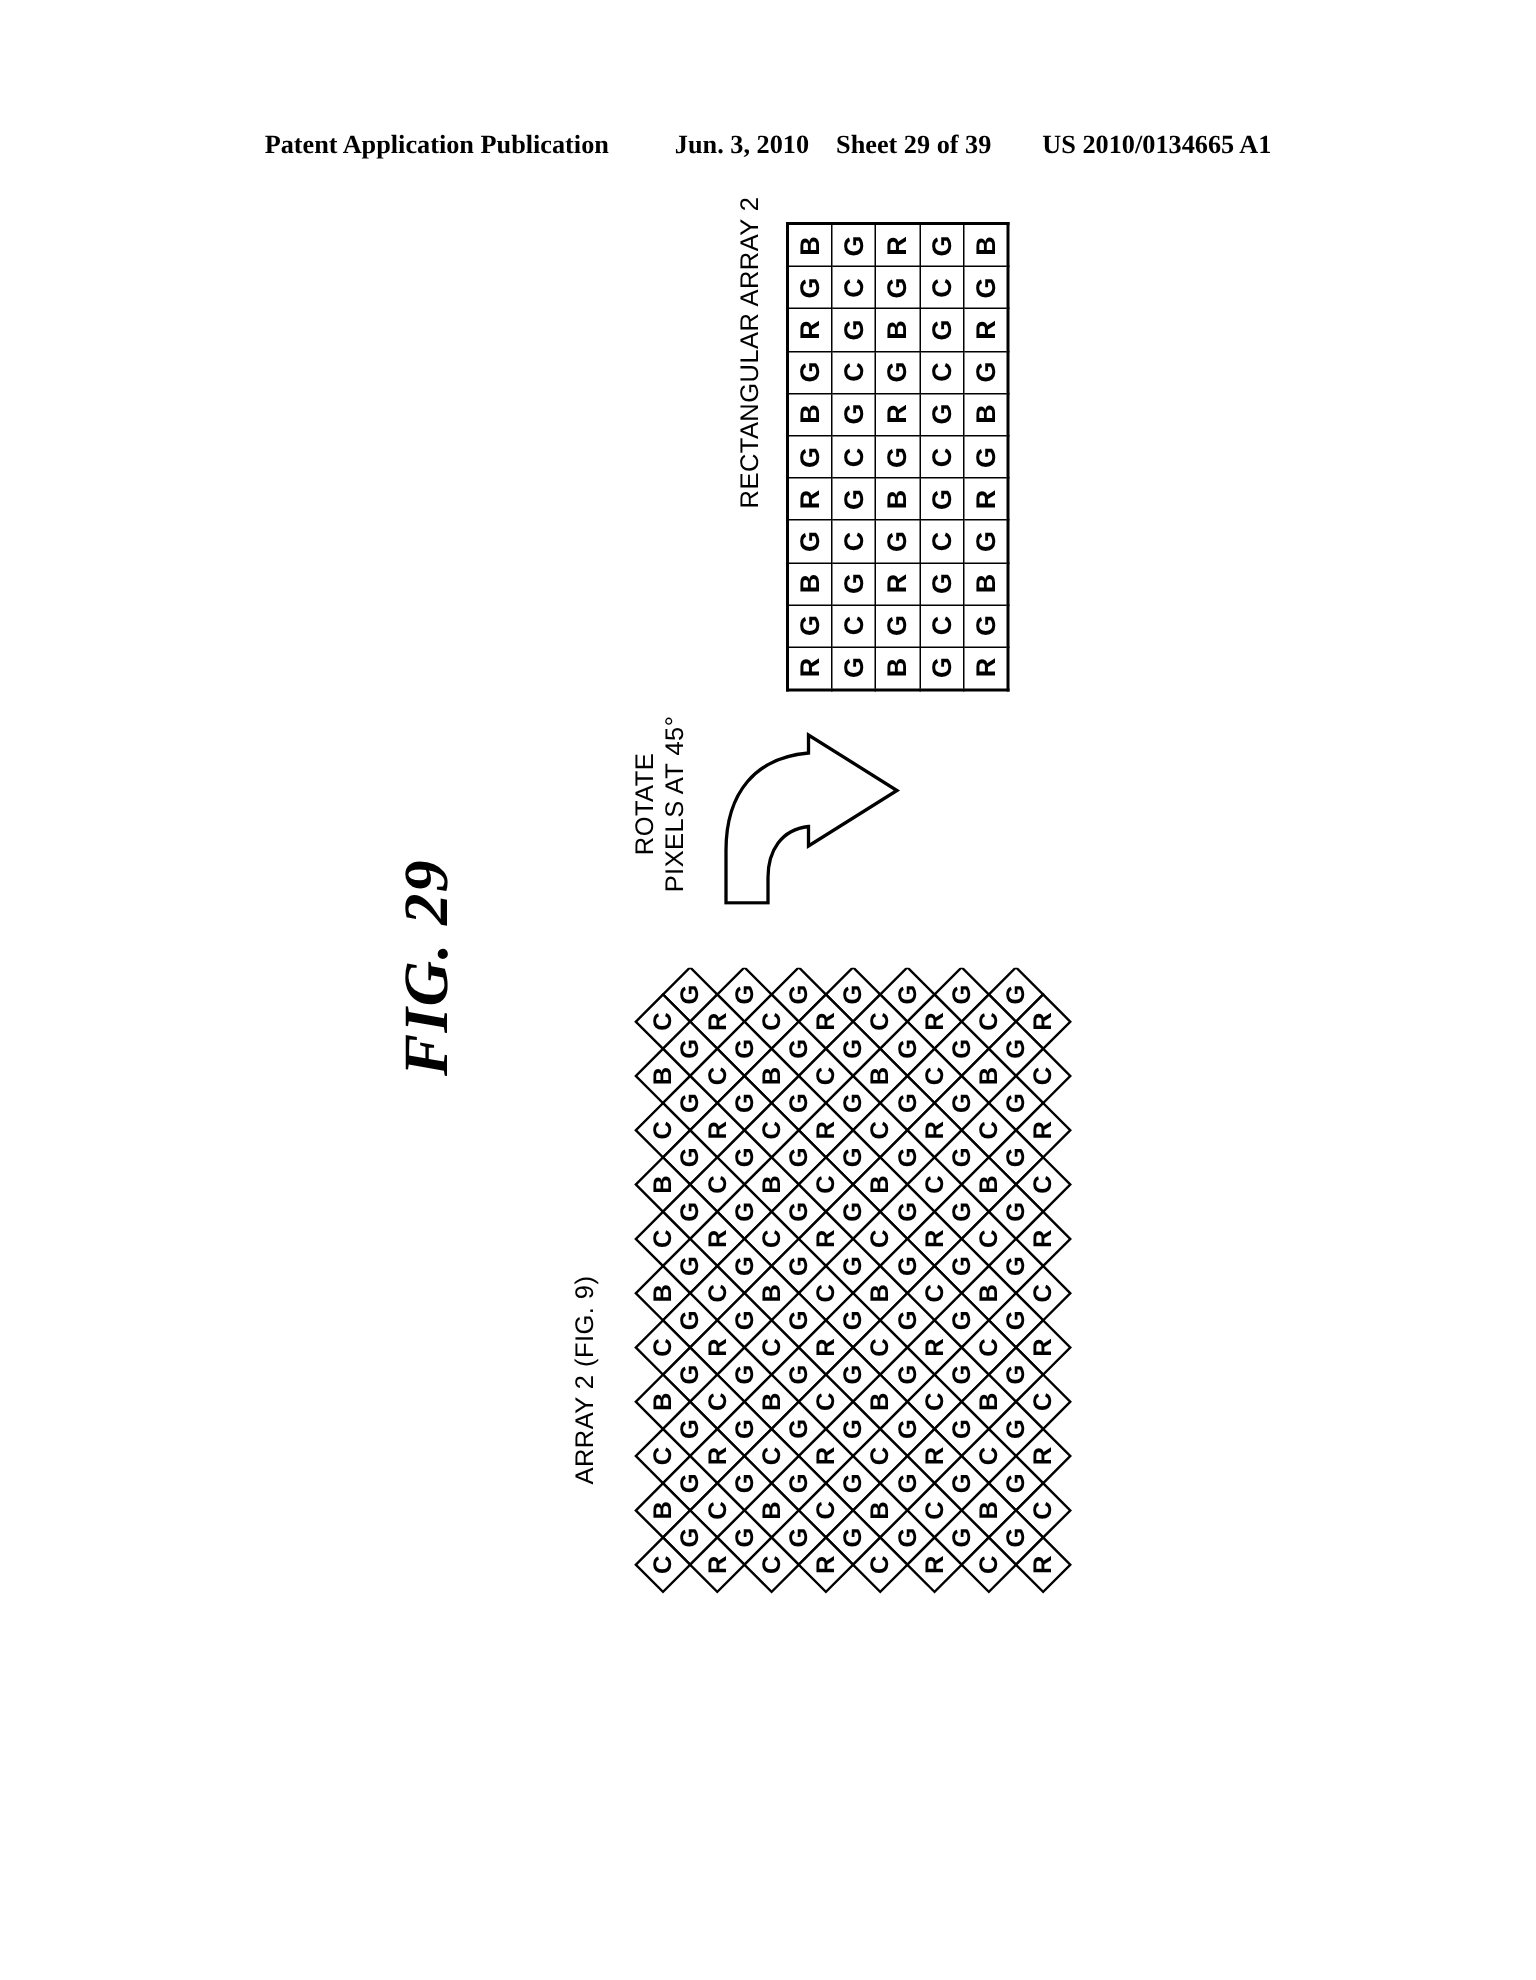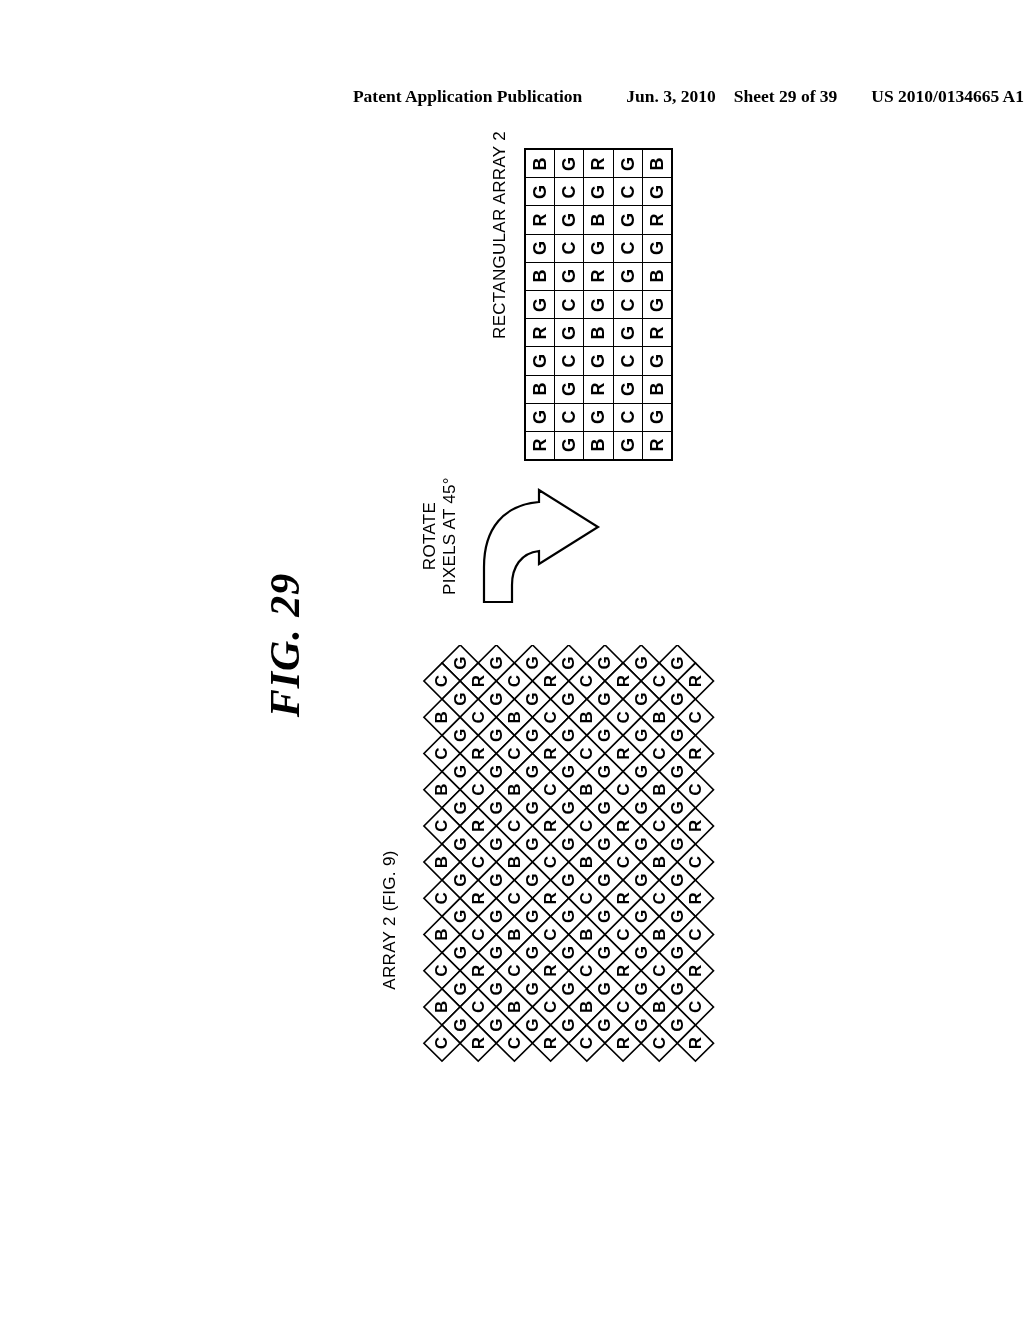--- a/index.html
+++ b/index.html
@@ -7,21 +7,21 @@
     width:1024px;height:1320px;
     background:#ffffff;
     font-family:"Liberation Sans", sans-serif;
     position:relative;
     overflow:hidden;
   }
   
   #page-header{
     position:absolute;
     top:86px;left:0;width:1024px;
-    text-align:right;
+    text-align:center;
     font-family:"Liberation Serif", serif;
     font-weight:bold;
     font-size:17.5px;
     color:#000;
     white-space:nowrap;
   }
   #page-header .seg{display:inline-block;}
   #page-header .g1{width:44px;display:inline-block;}
   #page-header .g2{width:18px;display:inline-block;}
   #page-header .g3{width:34px;display:inline-block;}

